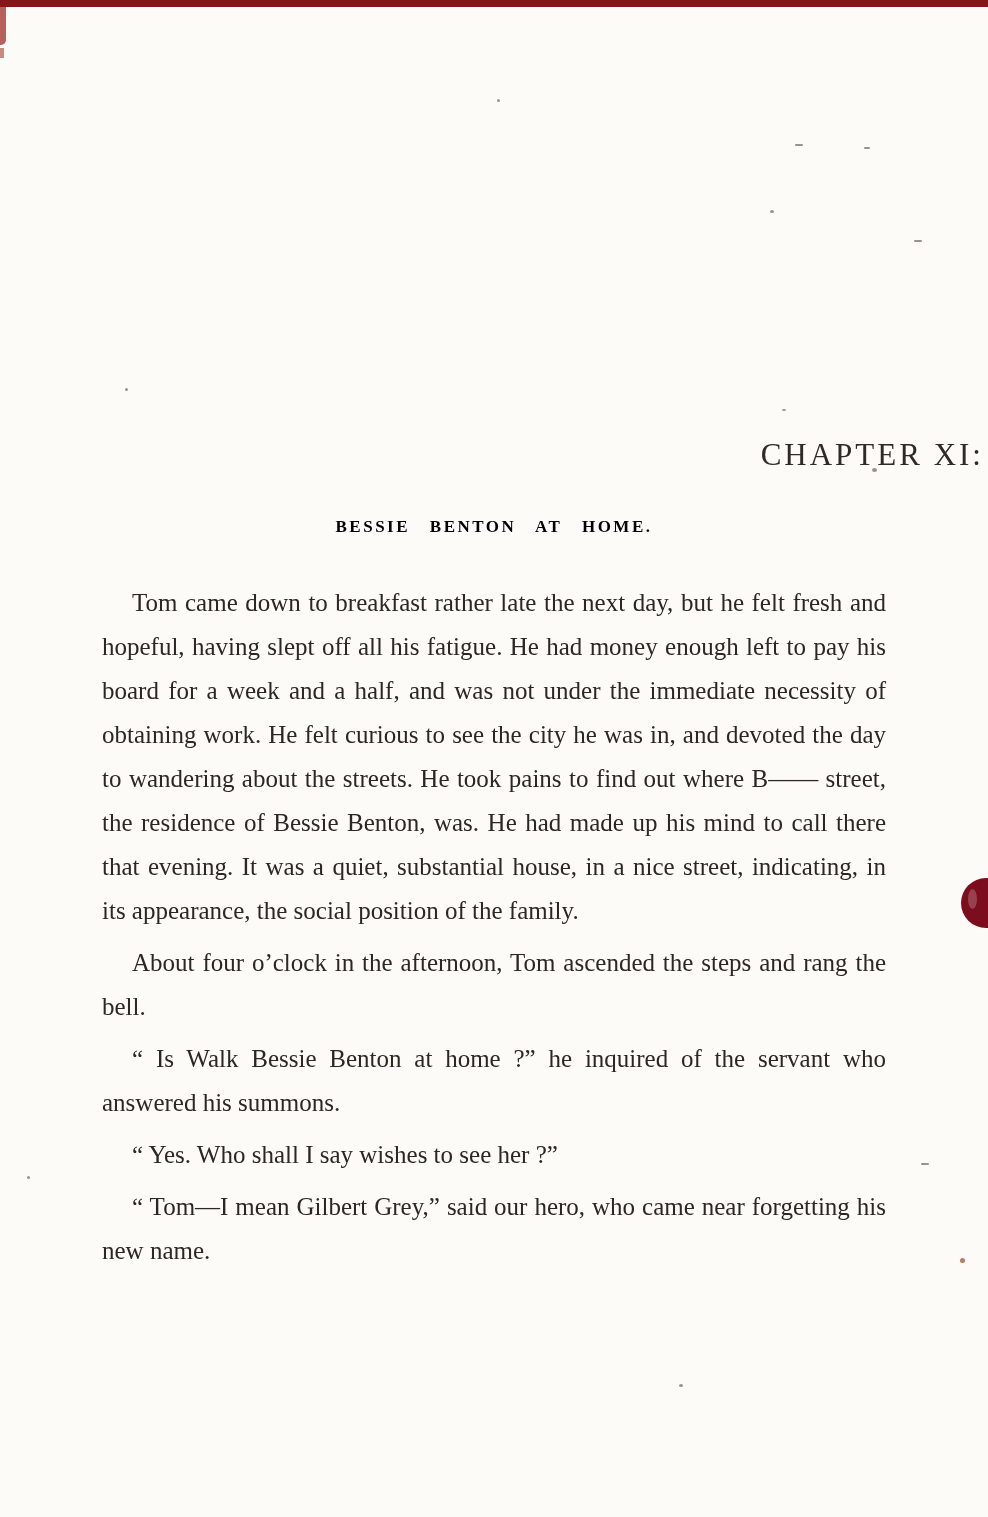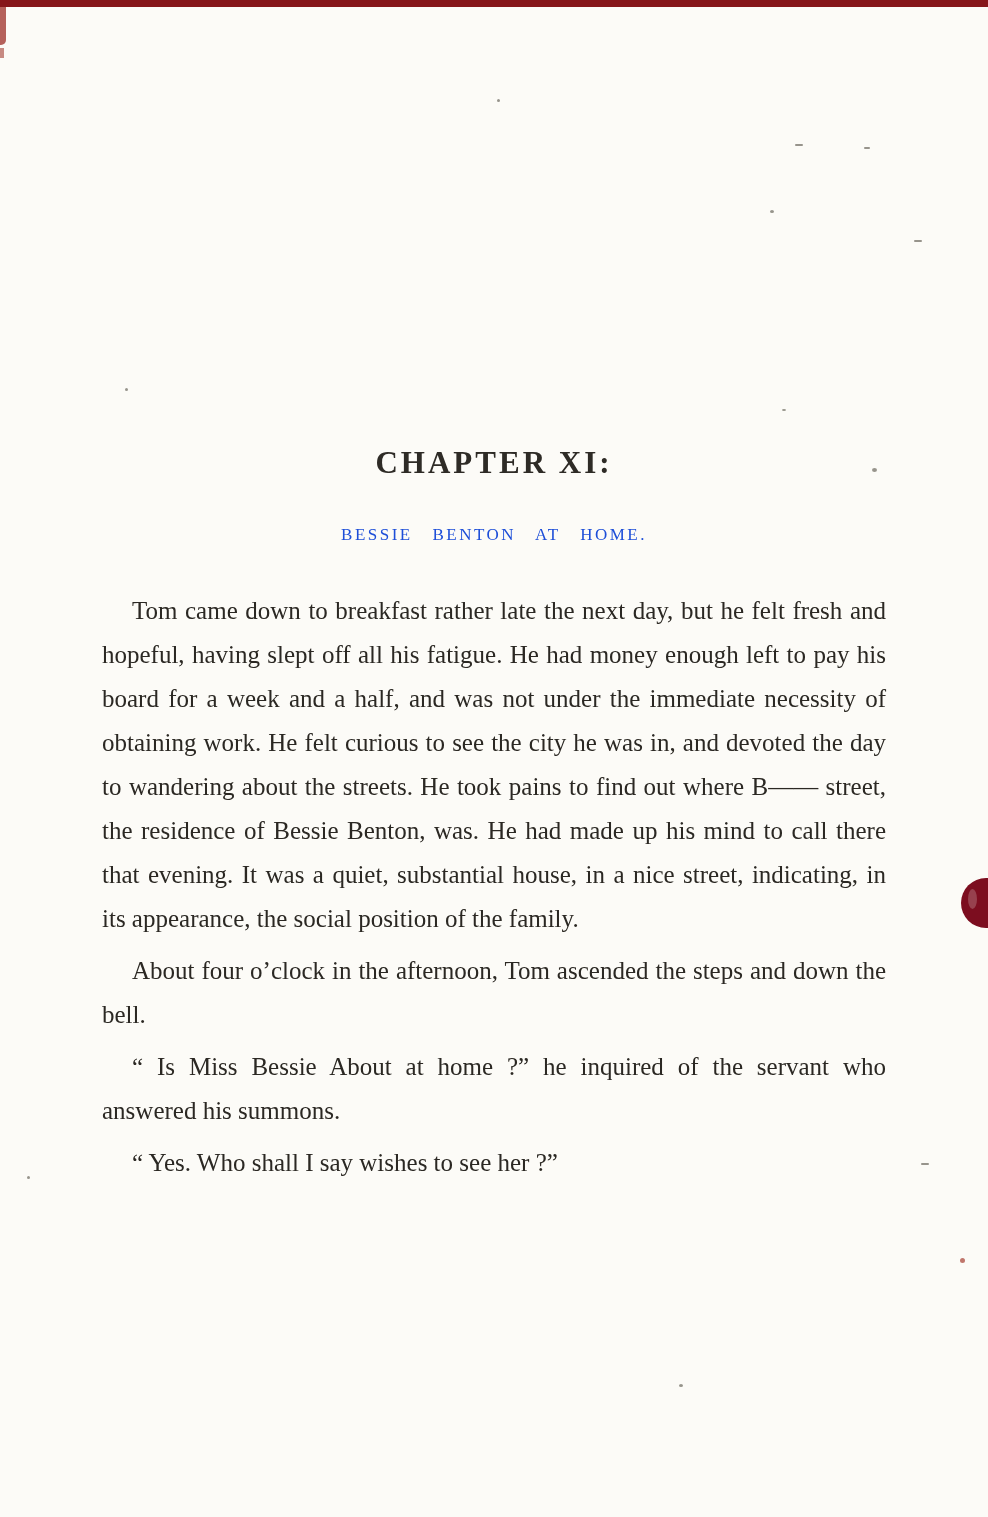--- a/index.html
+++ b/index.html
@@ -56,36 +56,36 @@
     opacity: .22;
   }
   .speck {
     position: absolute;
     background: #7d7a70;
     border-radius: 50%;
     opacity: .8;
   }
   
   .chapter-title {
-    margin: 12px;
+    margin: 4px;
     padding-top: 433px;
-    text-align: center;
+    text-align: right;
     font-size: 31px;
-    font-weight: 700;
+    font-weight: 400;
     letter-spacing: 3px;
     color: #2e2b26;
   }
   .chapter-subtitle {
     margin: 44px 0 0 0;
     text-align: center;
     font-size: 17px;
-    font-weight: 400;
+    font-weight: 700;
     letter-spacing: 2.5px;
     word-spacing: 13px;
-    color: #1d4ed8;
+    color: #000000;
   }
   .body-text {
     margin: 44px auto 0 auto;
     width: 800px;
     font-size: 25px;
     line-height: 44px;
     text-align: justify;
   }
   .body-text p {
     margin: 8px;
@@ -114,18 +114,19 @@
   <div class="speck" style="left:27px;top:1176px;width:3px;height:3px;"></div>
   <div class="speck" style="left:960px;top:1258px;width:5px;height:5px;background:#b05548;"></div>
   <div class="speck" style="left:679px;top:1384px;width:4px;height:3px;"></div>
 
   <h1 class="chapter-title">CHAPTER XI:</h1>
 
   <h2 class="chapter-subtitle">BESSIE BENTON AT HOME.</h2>
 
   <div class="body-text">
     <p>Tom came down to breakfast rather late the next day, but he felt fresh and hopeful, having slept off all his fatigue.  He had money enough left to pay his board for a week and a half, and was not under the immediate necessity of obtaining work.  He felt curious to see the city he was in, and devoted the day to wandering about the streets.  He took pains to find out where B—— street, the residence of Bessie Benton, was.  He had made up his mind to call there that evening.  It was a quiet, substantial house, in a nice street, indicating, in its appearance, the social position of the family.</p>
-    <p>About four o’clock in the afternoon, Tom ascended the steps and down the bell.</p>
-    <p>“ Is Miss Bessie About at home ?” he inquired of the servant who answered his summons.</p>
+    <p>About four o’clock in the afternoon, Tom ascended the steps and rang the bell.</p>
+    <p>“ Is Walk Bessie Benton at home ?” he inquired of the servant who answered his summons.</p>
     <p>“ Yes.  Who shall I say wishes to see her ?”</p>
+    <p>“ Tom—I mean Gilbert Grey,” said our hero, who came near forgetting his new name.</p>
   </div>
 
 </div>
 
 </body></html>

